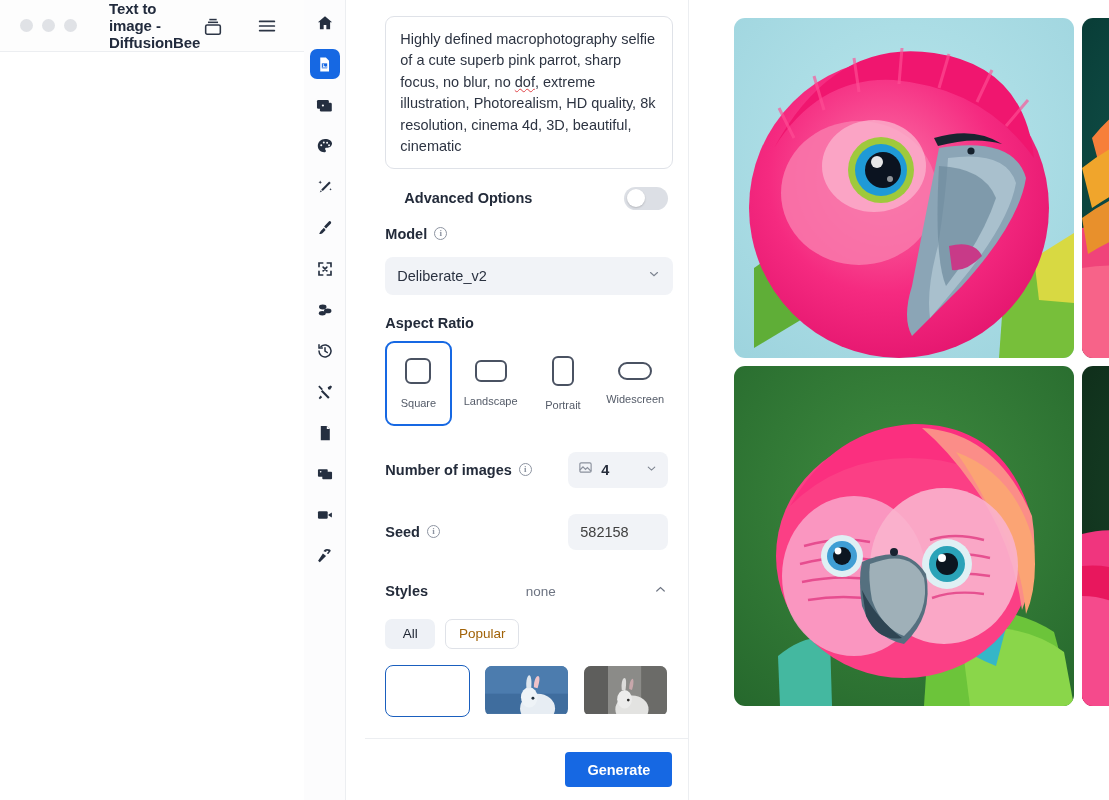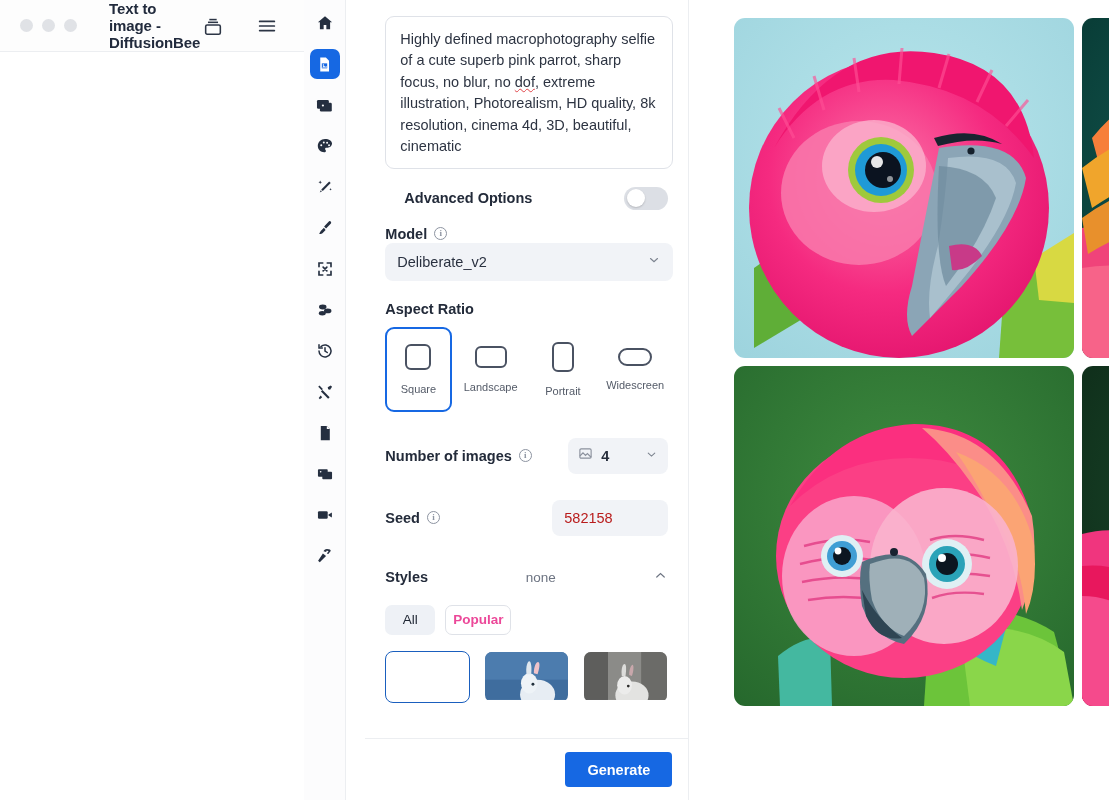--- a/index.html
+++ b/index.html
@@ -78,21 +78,21 @@
   }
 
   .lbl-inline { display: flex; align-items: center; gap: 7px; }
   .info-i {
     width: 13px; height: 13px; border-radius: 50%; border: 1.2px solid #8d94a1;
     color: #8d94a1; font-size: 9px; line-height: 11px; text-align: center;
     font-family: "Liberation Serif", serif; font-weight: bold; flex: 0 0 13px;
   }
 
   .select-box {
-    margin-top: 1px; height: 38px; width: 288px; background: #f1f3f7;
+    margin-top: 15px; height: 38px; width: 288px; background: #f1f3f7;
     border-radius: 8px; display: flex; align-items: center;
     padding: 0 12px; font-size: 14.5px; color: #2a3140; cursor: pointer;
   }
   .chev { margin-left: auto; color: #7c838f; }
 
   .ar-title { margin-top: 20px; }
   .ar-grid { display: flex; gap: 6px; margin-top: 10px; }
   .ar-item {
     width: 70px; height: 85px; border-radius: 9px; border: 2px solid transparent;
     display: flex; flex-direction: column; align-items: center;
@@ -104,34 +104,34 @@
 
   .num-row { margin-top: 26px; }
   .pill {
     height: 36px; width: 100px; background: #f1f3f7; border-radius: 8px;
     display: flex; align-items: center; gap: 8px; padding: 0 10px; cursor: pointer;
   }
   .pill-val { font-size: 14.5px; font-weight: bold; color: #262d3b; }
 
   .seed-row { margin-top: 26px; }
   .seed-box {
-    height: 36px; width: 116px; background: #f1f3f7; border-radius: 8px;
+    height: 36px; width: 100px; background: #f1f3f7; border-radius: 8px;
     display: flex; align-items: center; padding: 0 12px;
-    font-size: 14.5px; color: #b91c1c;
+    font-size: 14.5px; color: #404040;
   }
 
   .styles-head { margin-top: 32px; align-items: center; }
   .styles-none { font-size: 13.5px; color: #6d7482; }
   .tabs { display: flex; gap: 10px; margin-top: 18px; }
   .tab {
     height: 30px; border-radius: 7px; display: flex; align-items: center;
     justify-content: center; font-size: 13.5px; cursor: pointer;
   }
   .tab.sel { background: #eef1f6; color: #1e2532; width: 50px; font-weight: normal; }
-  .tab.out { border: 1px solid #dfe2e8; color: #ec4899; width: 66px; font-weight: bold; }
+  .tab.out { border: 1px solid #dfe2e8; color: #a16207; width: 74px; font-weight: normal; }
 
   .thumbs { display: flex; gap: 14px; margin-top: 16px; }
   .thumb {
     width: 90px; height: 52px; border-radius: 8px; overflow: hidden;
     border: 1.6px solid transparent; position: relative; cursor: pointer;
   }
   .thumb.sel { border-color: #1a5fbe; background: #fff; }
 
   
   .panel-foot {

